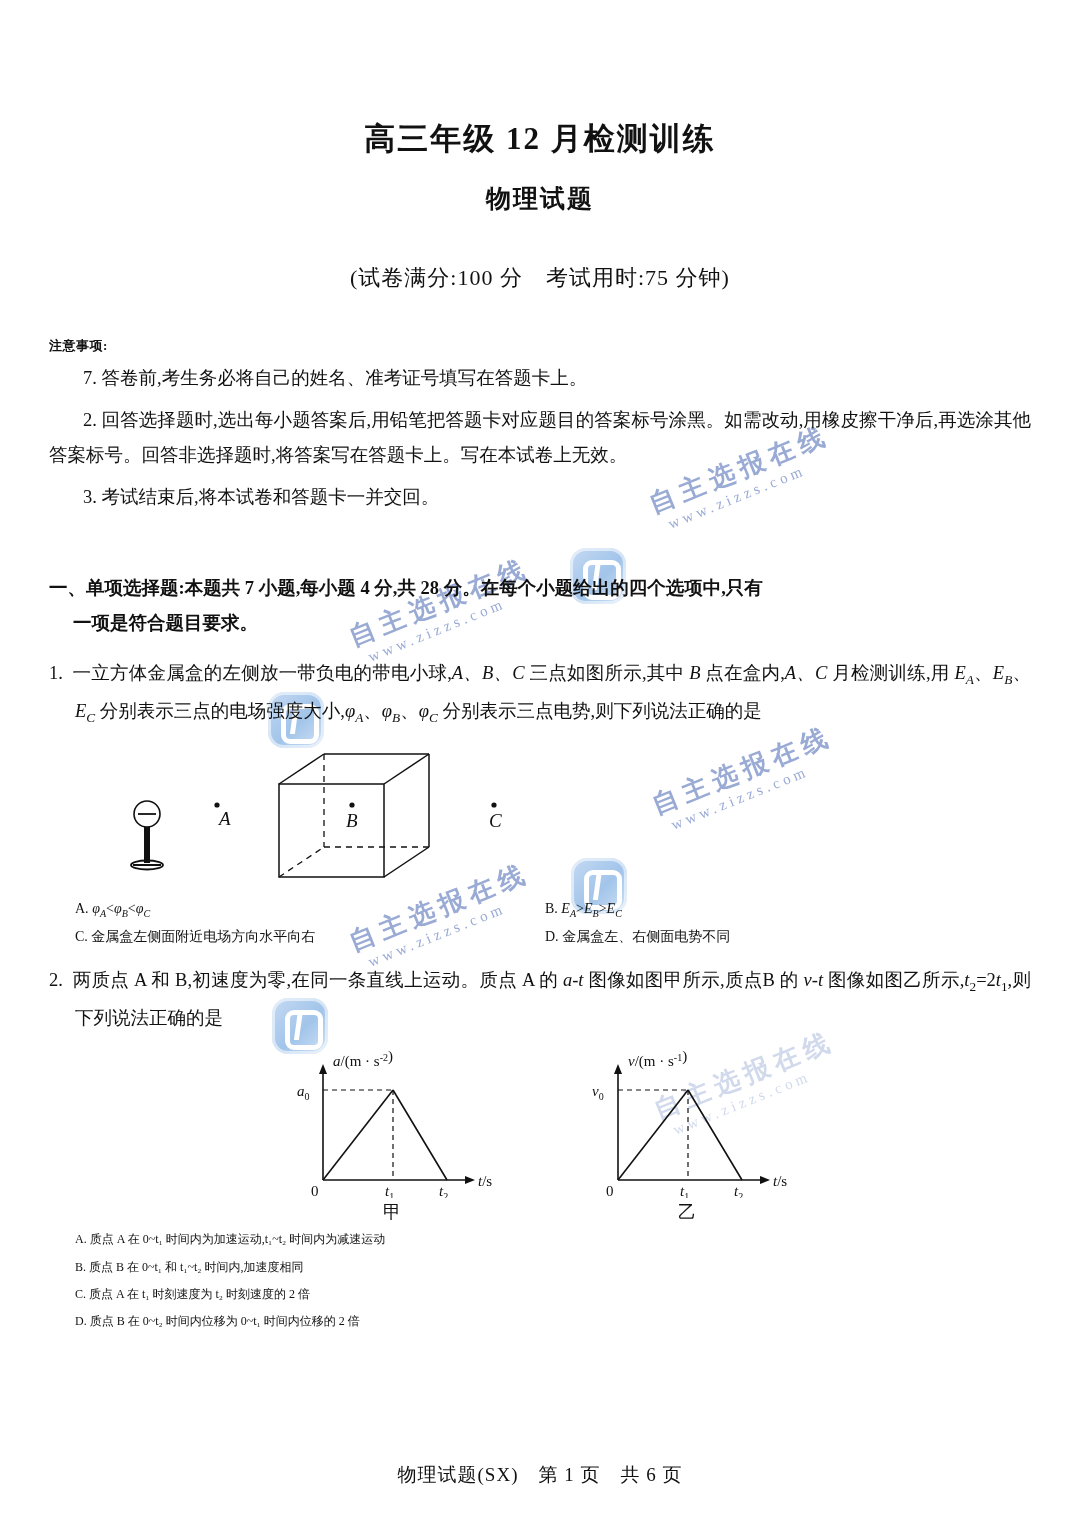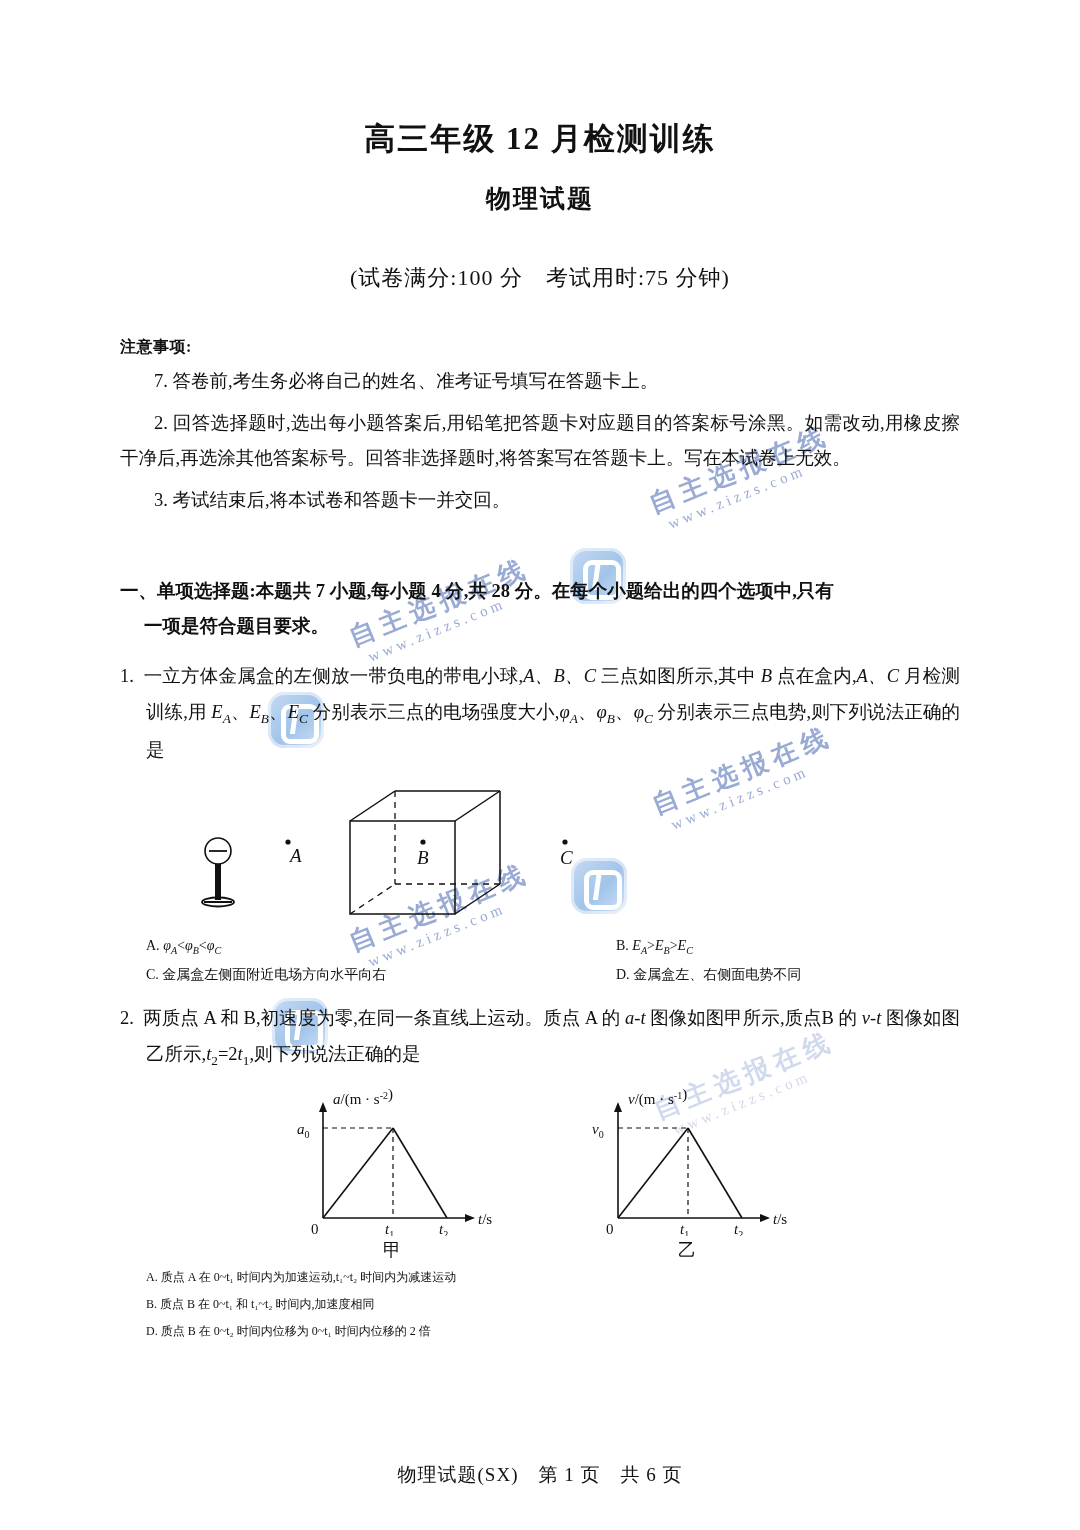--- a/index.html
+++ b/index.html
@@ -78,21 +78,21 @@
     width: 5px; height: 30px;
     background: #ffffff;
     transform: skewX(-8deg);
     z-index: 2;
   }
 
   
   .content {
     position: relative;
     z-index: 10;
-    padding: 0 120px;
+    padding: 0 49px;
   }
 
   .doc-title {
     text-align: center;
     font-size: 31px;
     font-weight: 700;
     letter-spacing: 2px;
     margin: 118px 0 0 0;
     font-family: "Liberation Serif", serif;
   }
@@ -104,21 +104,21 @@
     margin: 22px 0 0 0;
   }
   .doc-meta {
     text-align: center;
     font-size: 22px;
     margin: 48px 0 0 0;
     letter-spacing: 1px;
   }
 
   .notice-title {
-    font-size: 16px;
+    font-size: 13px;
     font-weight: 700;
     margin: 44px 0 0 0;
     letter-spacing: .5px;
   }
   .notice-item {
     font-size: 18.5px;
     line-height: 1.92;
     margin: 6px 0 0 0;
     text-indent: 34px;
     text-align: justify;
@@ -342,20 +342,21 @@
           <text x="164" y="148" font-family="Liberation Serif, serif" font-size="15" fill="#111"><tspan font-style="italic">t</tspan><tspan font-size="10" dy="4">2</tspan></text>
           <text x="203" y="138" font-family="Liberation Serif, serif" font-size="15" fill="#111"><tspan font-style="italic">t</tspan>/s</text>
         </svg>
         <div class="graph-cap">乙</div>
       </div>
 
     </div>
 
     <div class="opt-line">A. 质点 A 在 0~t₁ 时间内为加速运动,t₁~t₂ 时间内为减速运动</div>
     <div class="opt-line">B. 质点 B 在 0~t₁ 和 t₁~t₂ 时间内,加速度相同</div>
+    <div class="opt-line">C. 质点 A 在 t₁ 时刻速度为 t₂ 时刻速度的 2 倍</div>
     <div class="opt-line">D. 质点 B 在 0~t₂ 时间内位移为 0~t₁ 时间内位移的 2 倍</div>
 
   </div>
 
   <div class="footer">
     <span>物理试题(SX)</span><span class="gap"></span><span>第 1 页</span><span class="gap"></span><span>共 6 页</span>
   </div>
 
 </div>
 

